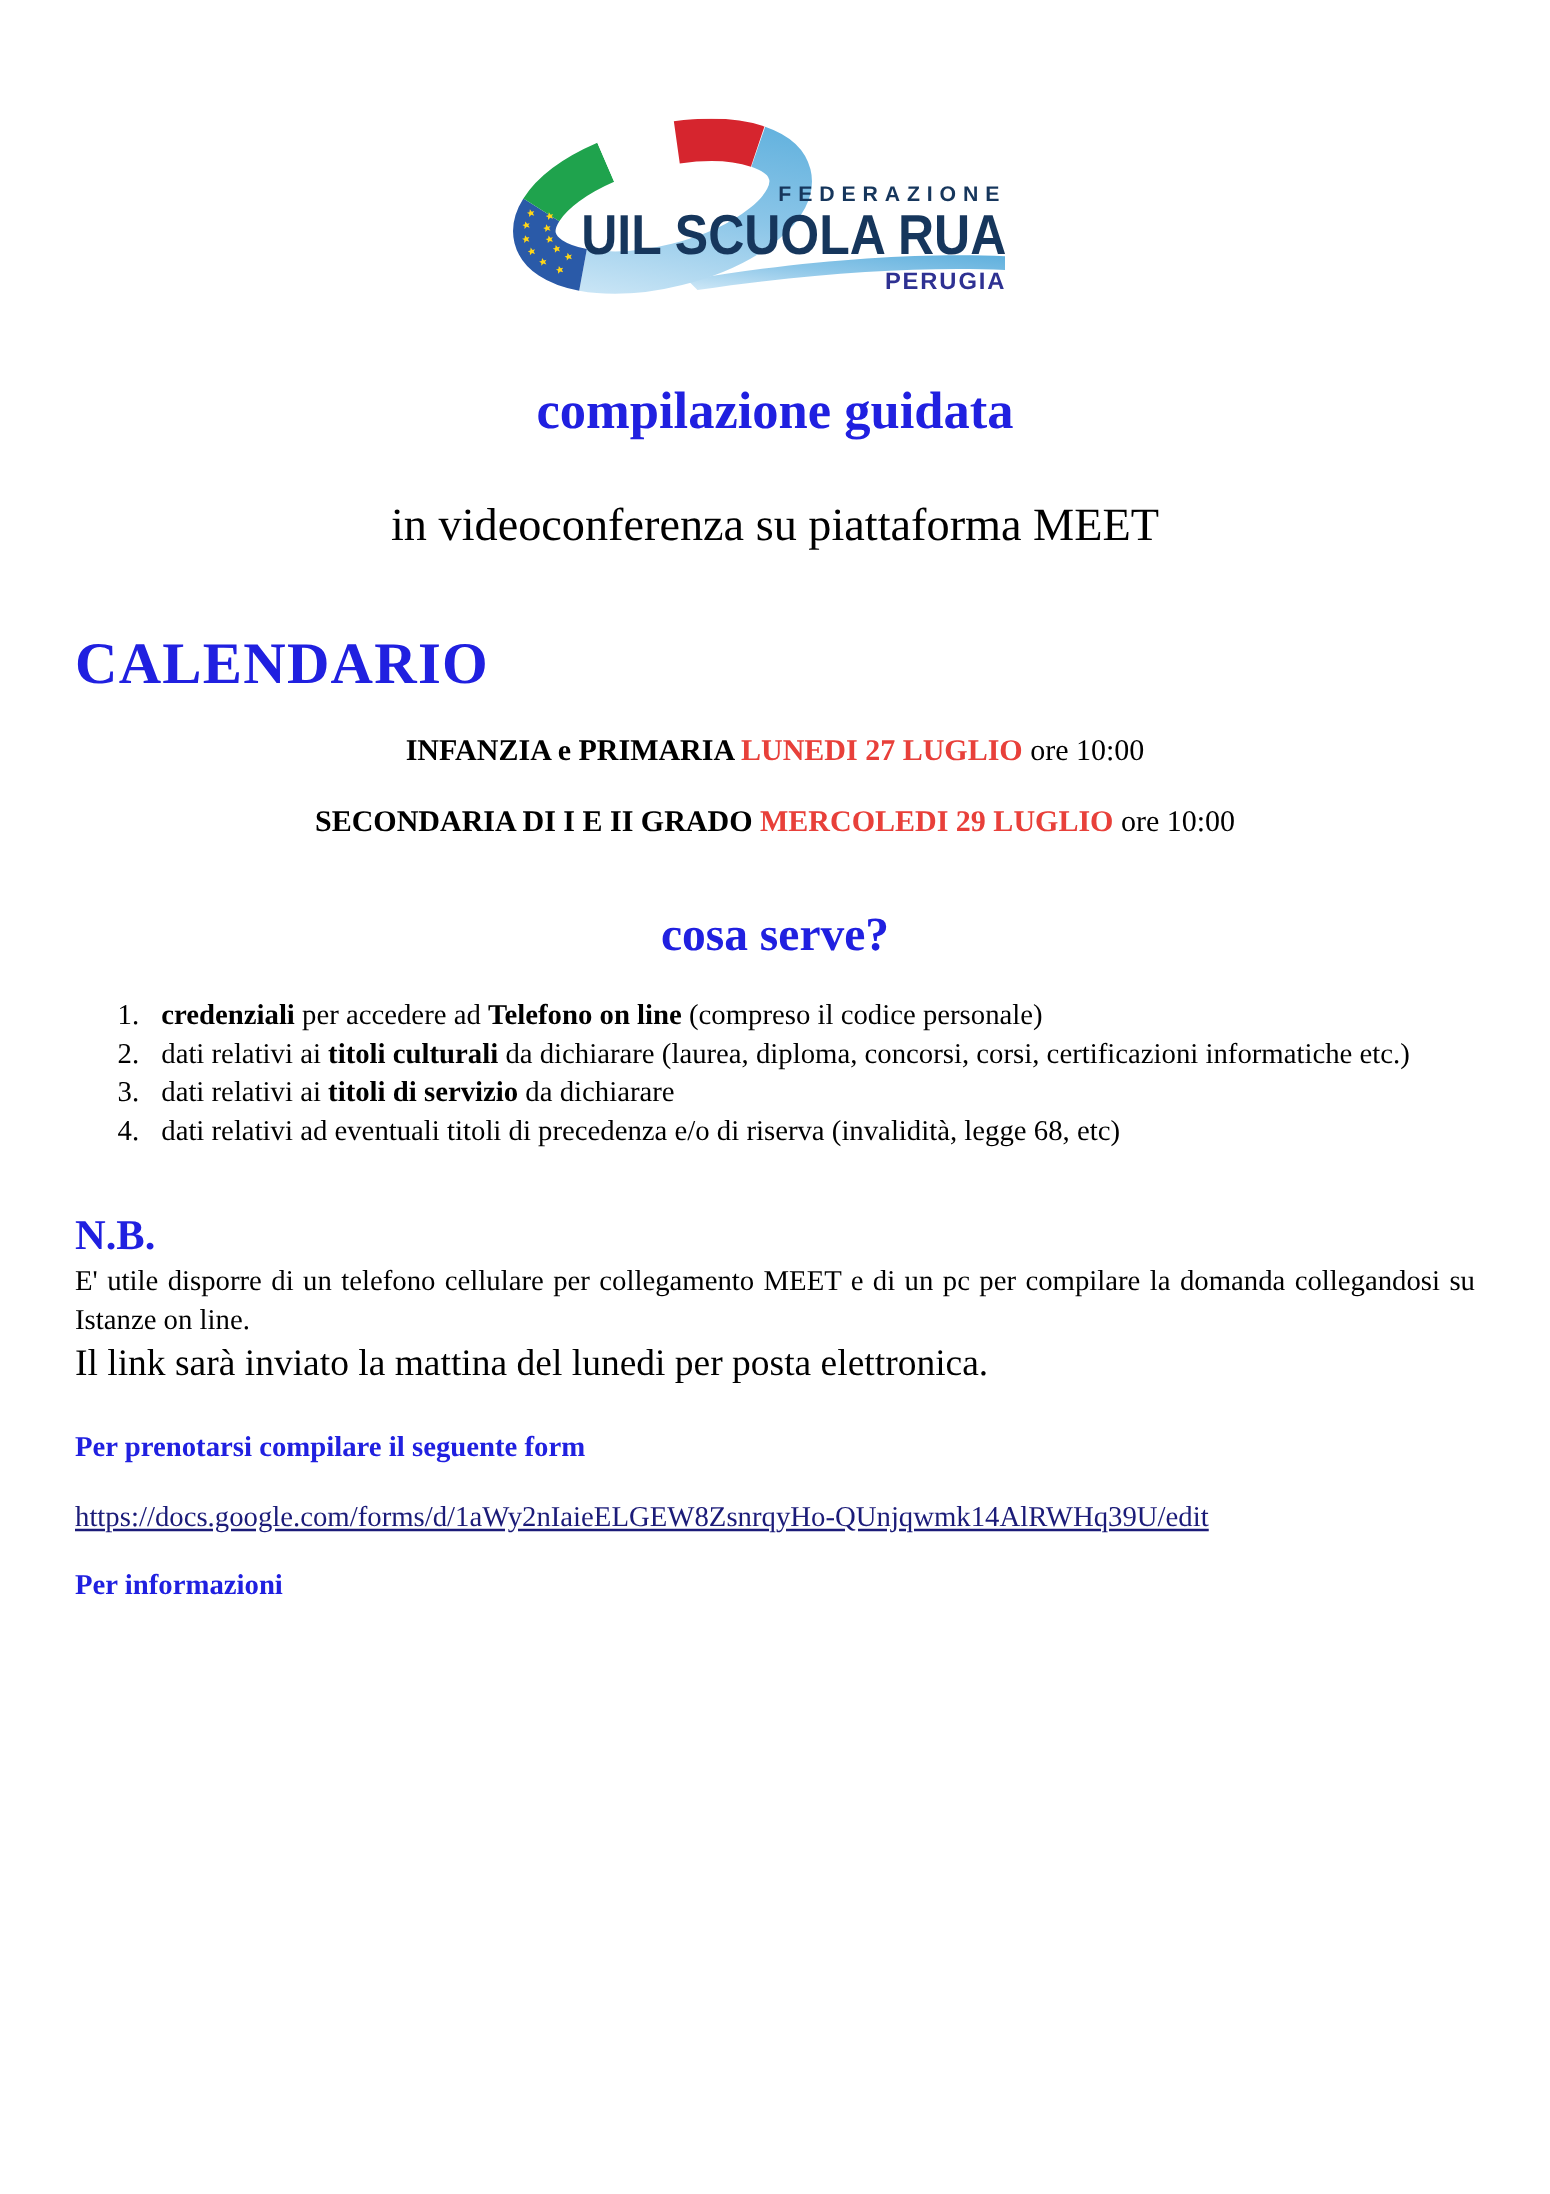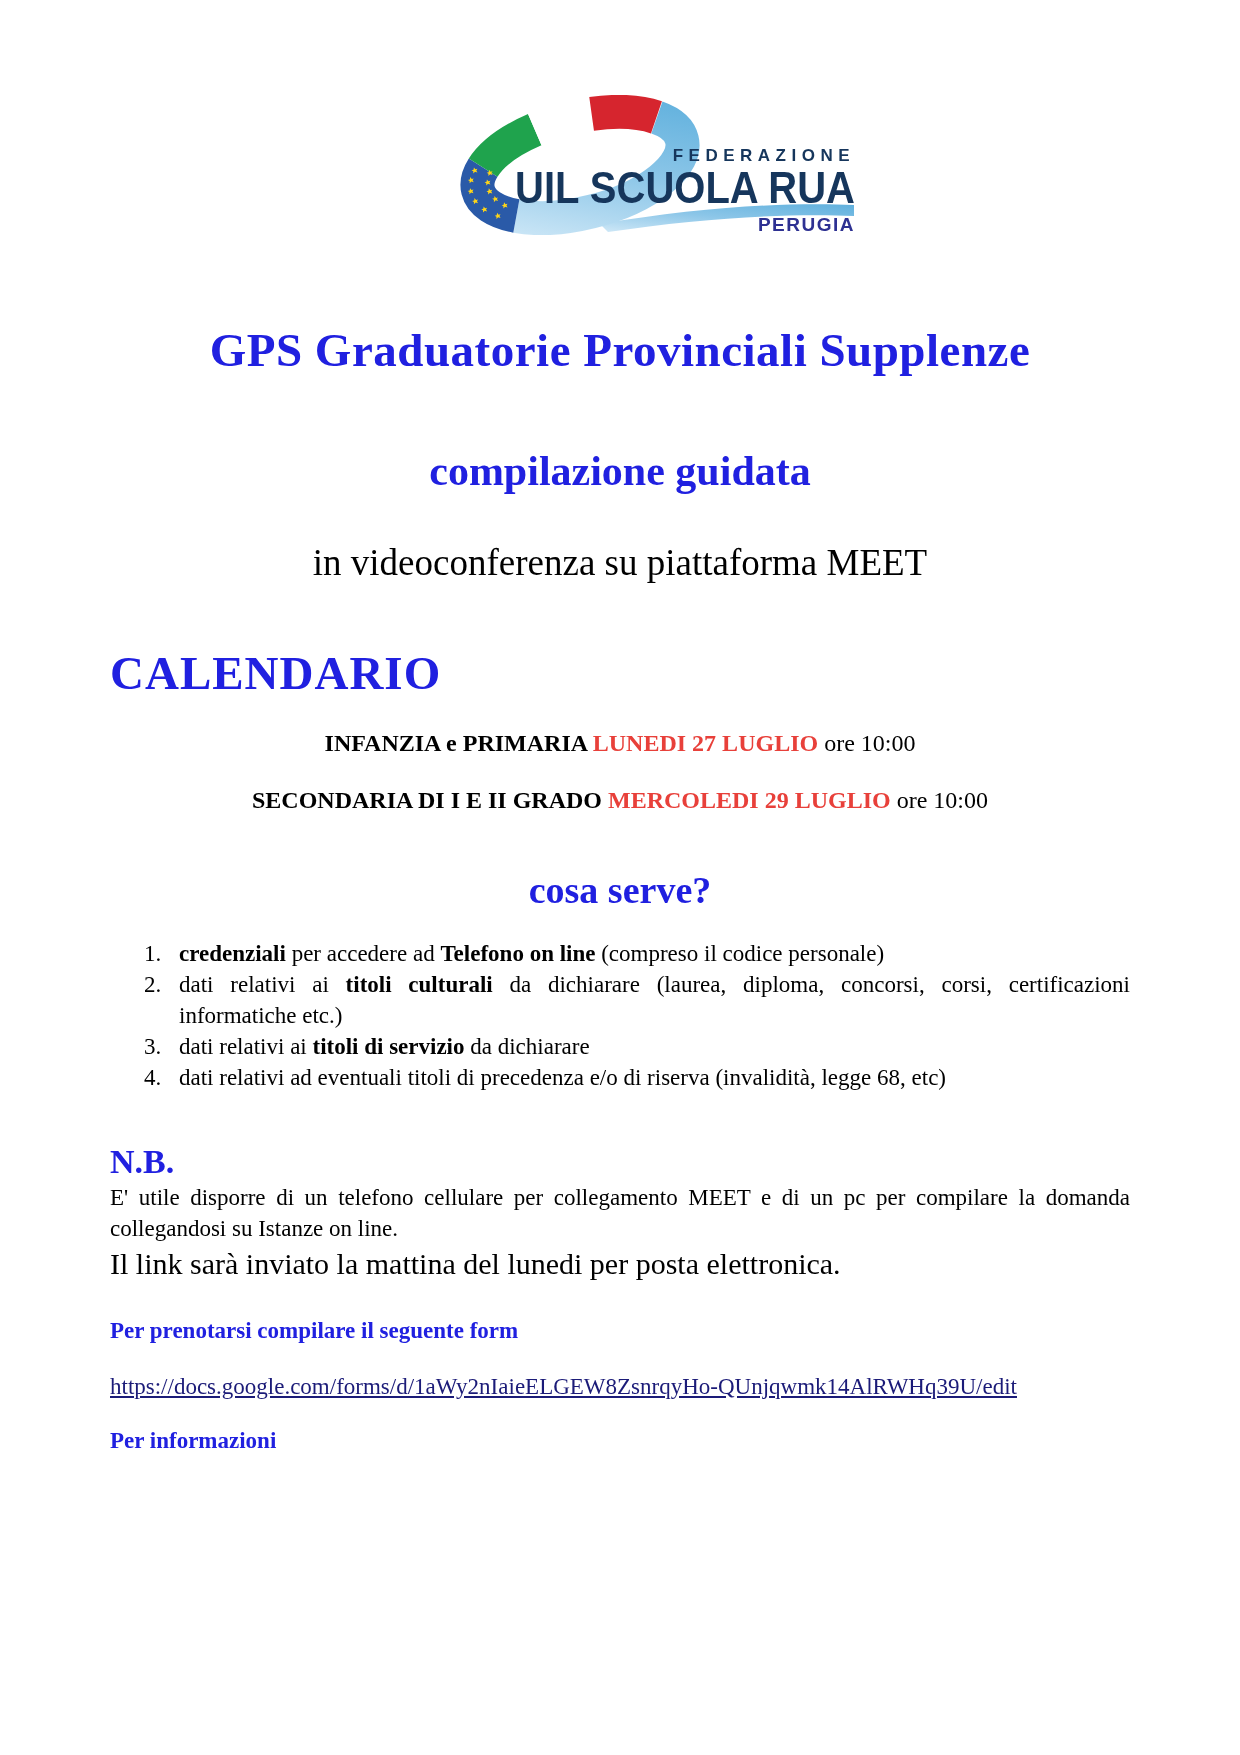--- a/index.html
+++ b/index.html
@@ -10,21 +10,21 @@
     --logo-purple:#2e3192;
   }
   html,body{margin:0;padding:0;background:#ffffff;}
   body{
     width:1240px;height:1755px;
     font-family:"Liberation Serif", serif;
     color:#000;
     position:relative;
     overflow:hidden;
   }
-  .page{padding:0 110px;}
+  .page{padding:0 60px;}
   .logo-wrap{width:420px;height:140px;margin:95px 0 0 330px;}
   .doc-title{
     font-size:47px;font-weight:bold;color:var(--heading-blue);
     text-align:center;margin:88px 0 0 0;letter-spacing:0.5px;
   }
   .doc-subtitle{
     font-size:42px;font-weight:bold;color:var(--heading-blue);
     text-align:center;margin:70px 0 0 0;
   }
   .mode-line{
@@ -121,21 +121,20 @@
         </g>
       </g>
 
       <text class="logo-federazione" x="415" y="66" text-anchor="end">FEDERAZIONE</text>
       <text class="logo-name" x="75" y="108" textLength="340" lengthAdjust="spacingAndGlyphs">UIL SCUOLA RUA</text>
       <text class="logo-city" x="415" y="136" text-anchor="end">PERUGIA</text>
     </svg>
   </div>
 
   
-  <h1 class="doc-title">GPS Graduatorie Provinciali Supplenze</h1>
   <h2 class="doc-subtitle">compilazione guidata</h2>
   <p class="mode-line">in videoconferenza su piattaforma MEET</p>
   <h2 class="calendar-heading">CALENDARIO</h2>
 
   
   <p class="session"><span>INFANZIA e PRIMARIA </span><span class="date">LUNEDI 27 LUGLIO</span><span class="time"> ore 10:00</span></p>
   <p class="session"><span>SECONDARIA DI I E II GRADO </span><span class="date">MERCOLEDI 29 LUGLIO</span><span class="time"> ore 10:00</span></p>
 
   
   <h2 class="cosa-heading">cosa serve?</h2>

